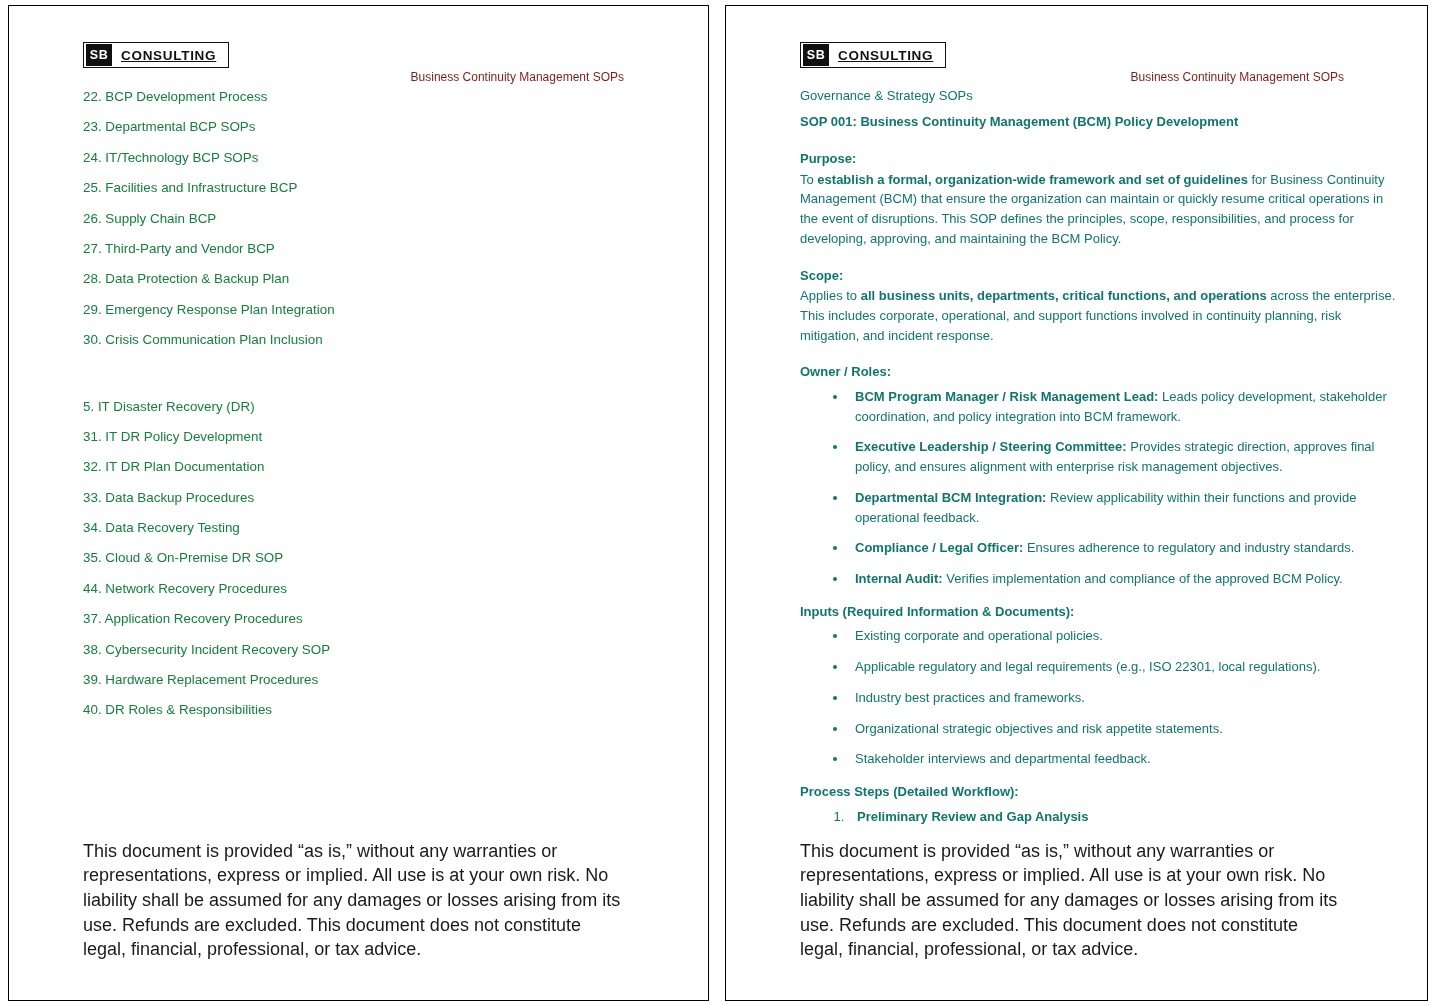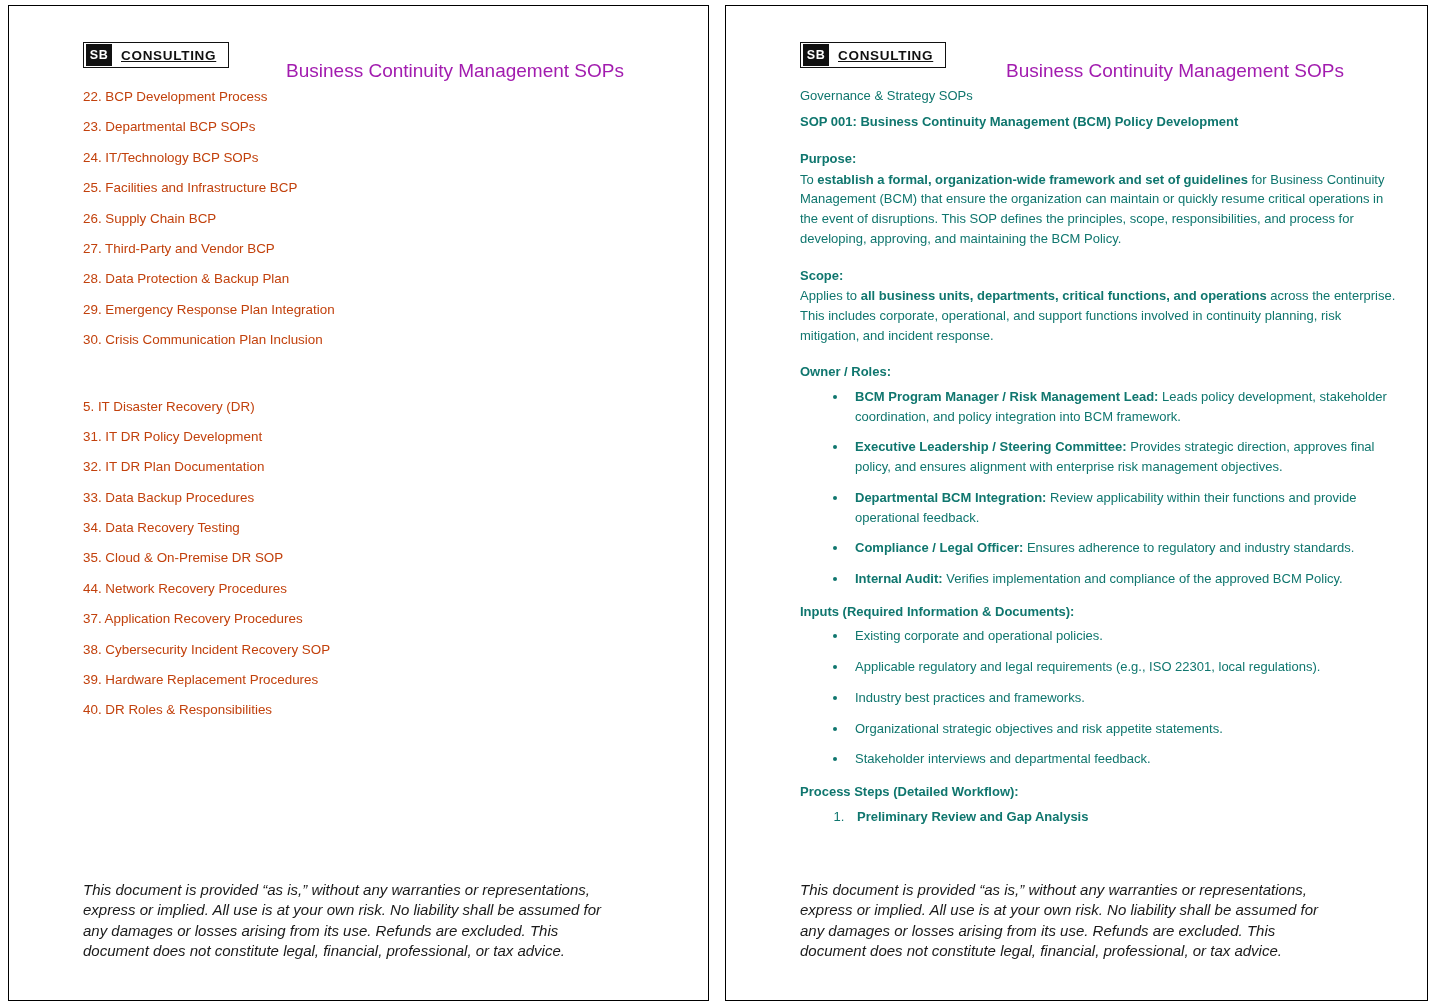--- a/index.html
+++ b/index.html
@@ -87,37 +87,37 @@
   .logo-word {
     font-weight: bold;
     font-size: 13.5px;
     letter-spacing: 0.7px;
     color: #111111;
     text-decoration: underline;
   }
   .header-title {
     position: absolute;
     right: 0;
-    top: 18px;
-    font-size: 19px;
-    color: #a21caf;
+    top: 28px;
+    font-size: 12px;
+    color: #7f1d1d;
     white-space: nowrap;
   }
   .page-left .header-title { right: 48px; }
   .page-right .header-title { right: 47px; }
 
   
   .body-left {
     position: absolute;
     top: 82px;
     left: 74px;
     right: 40px;
     font-size: 13.4px;
     line-height: 1.35;
-    color: #c2410c;
+    color: #15803d;
   }
   .body-right {
     position: absolute;
     top: 80px;
     left: 74px;
     right: 30px;
     font-size: 13px;
     line-height: 1.5;
     color: #0f766e;
   }
@@ -159,24 +159,23 @@
   }
   ol.rp-list li { padding-left: 9px; }
   li b { font-weight: bold; }
 
   
   .doc-footer {
     position: absolute;
     left: 74px;
     bottom: 38px;
     width: 545px;
-    font-size: 15px;
+    font-size: 18px;
     line-height: 1.37;
     color: #1a1a1a;
-    font-style: italic;
   }
   .page-right .doc-footer { width: 545px; }
 </style>
 </head>
 <body>
 
 <div class="spread">
 
   <div class="page page-left">
     <div class="page-inner">

